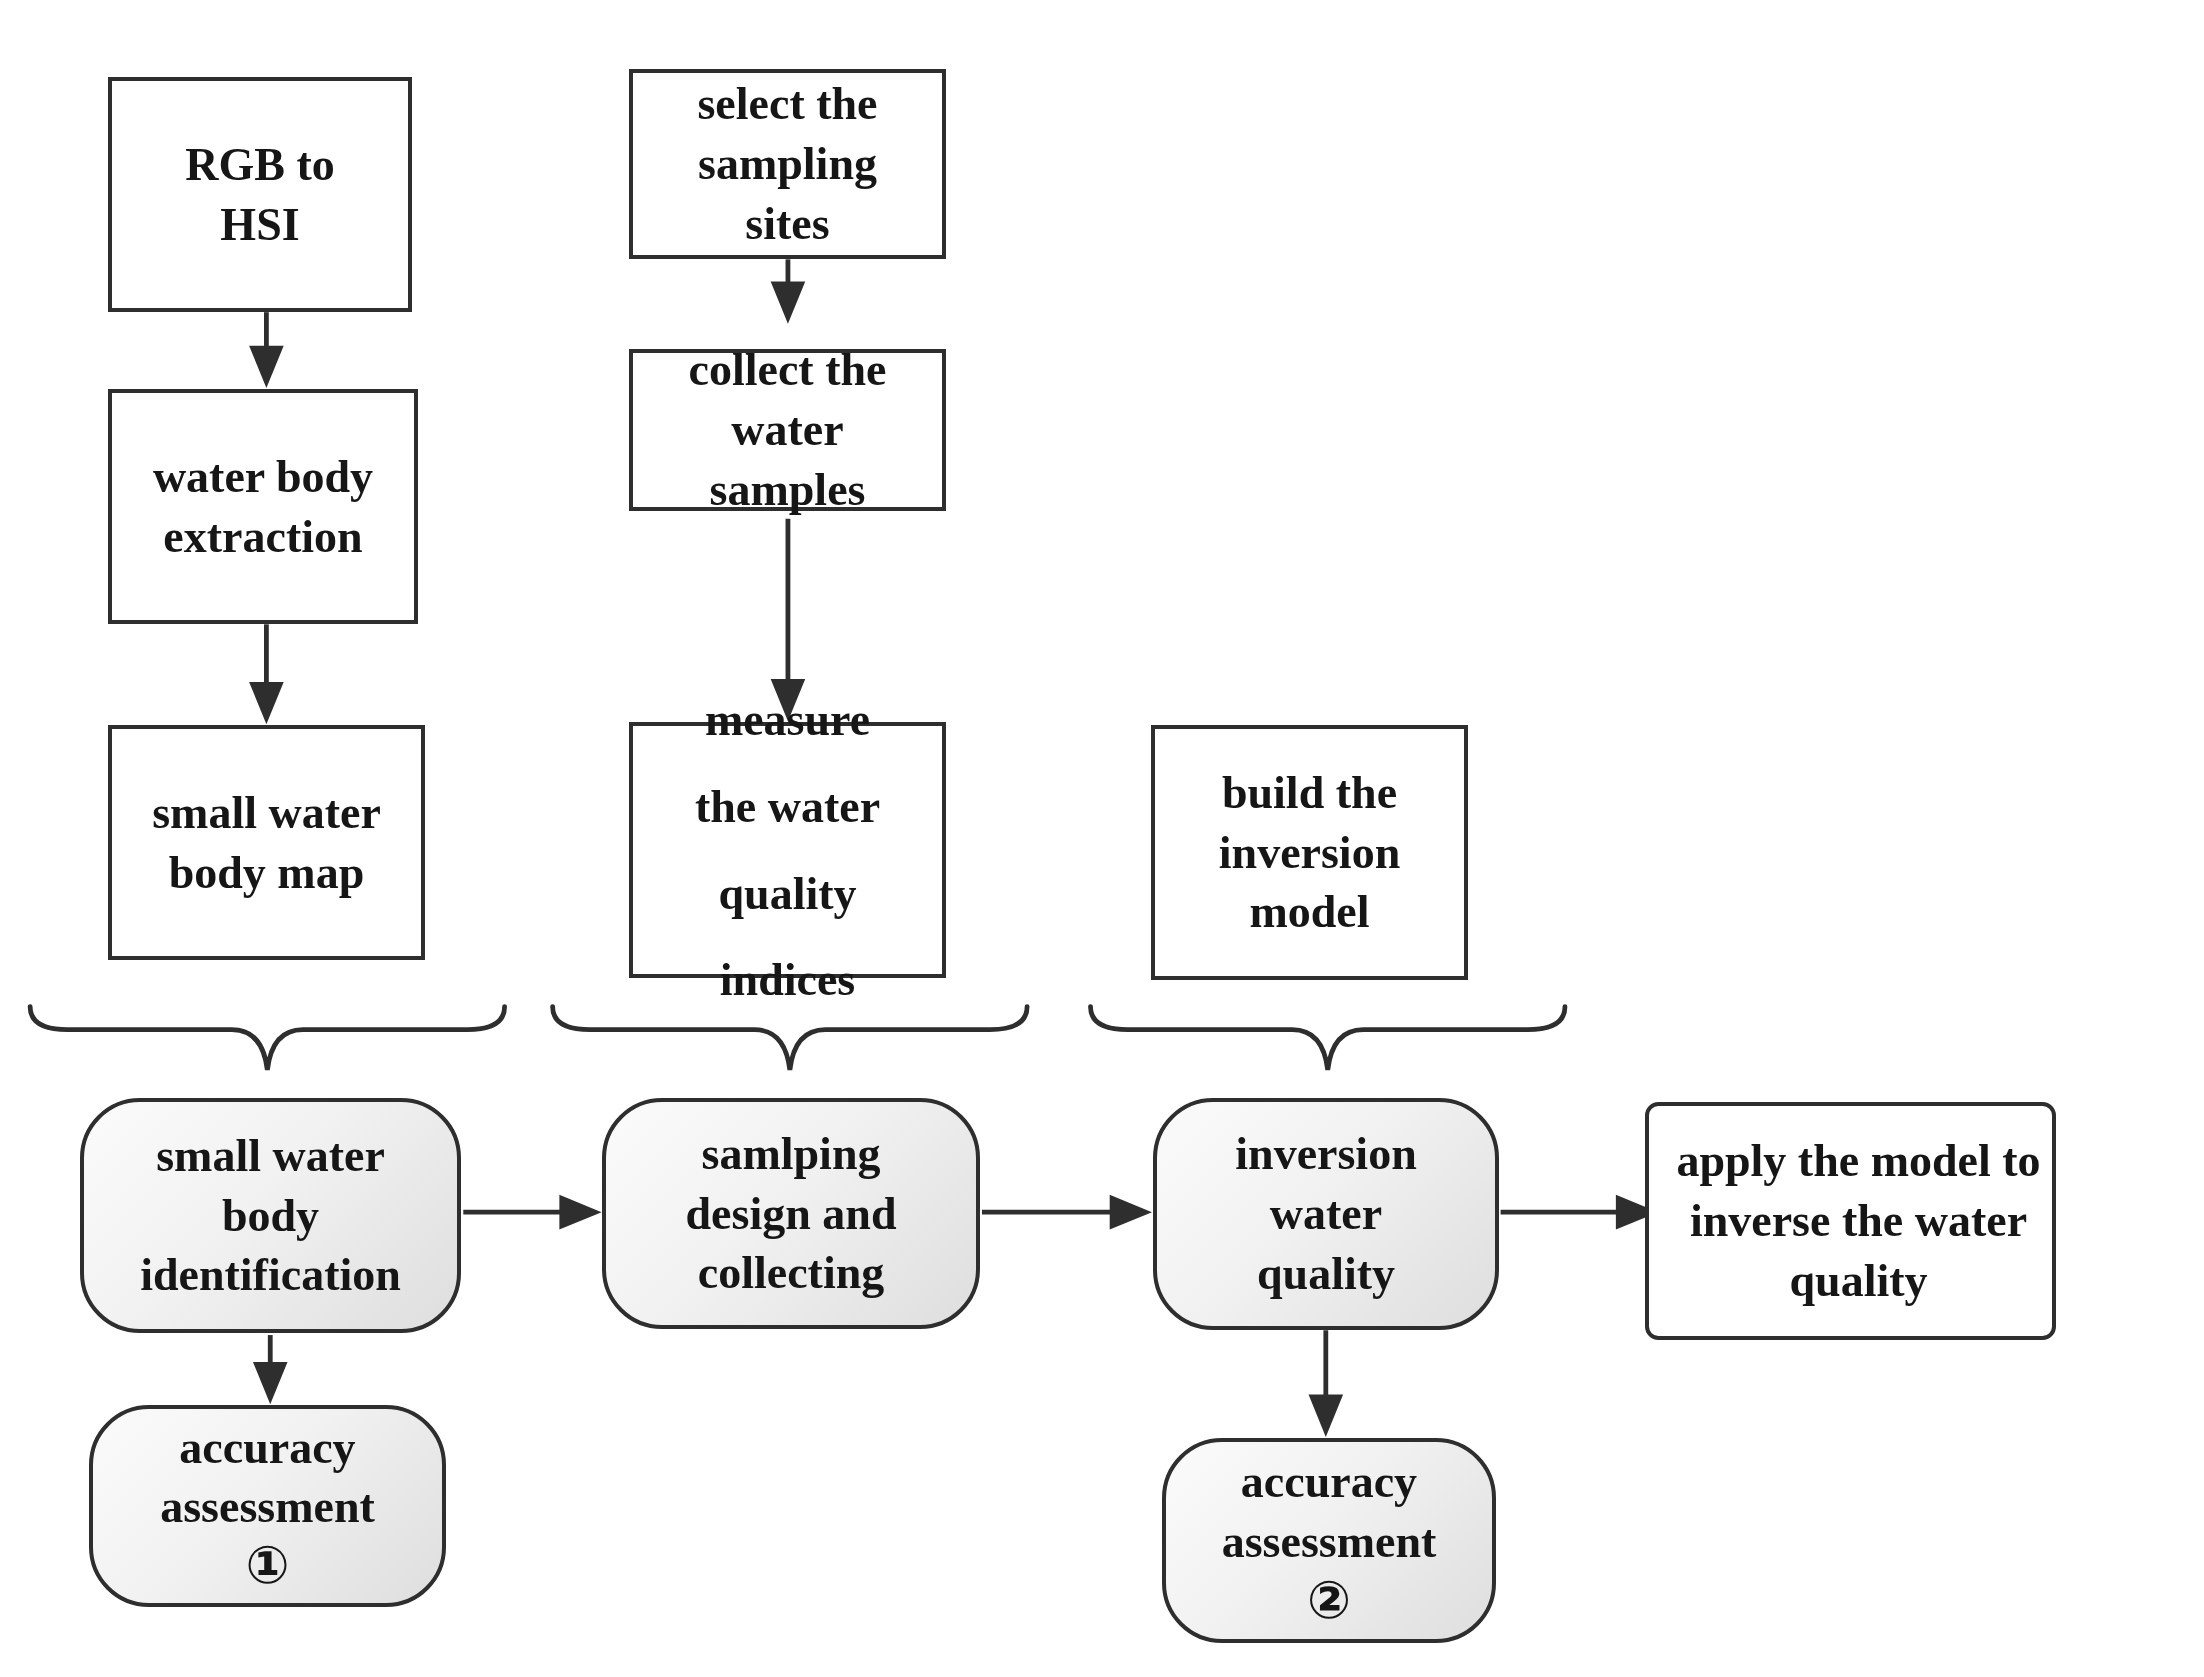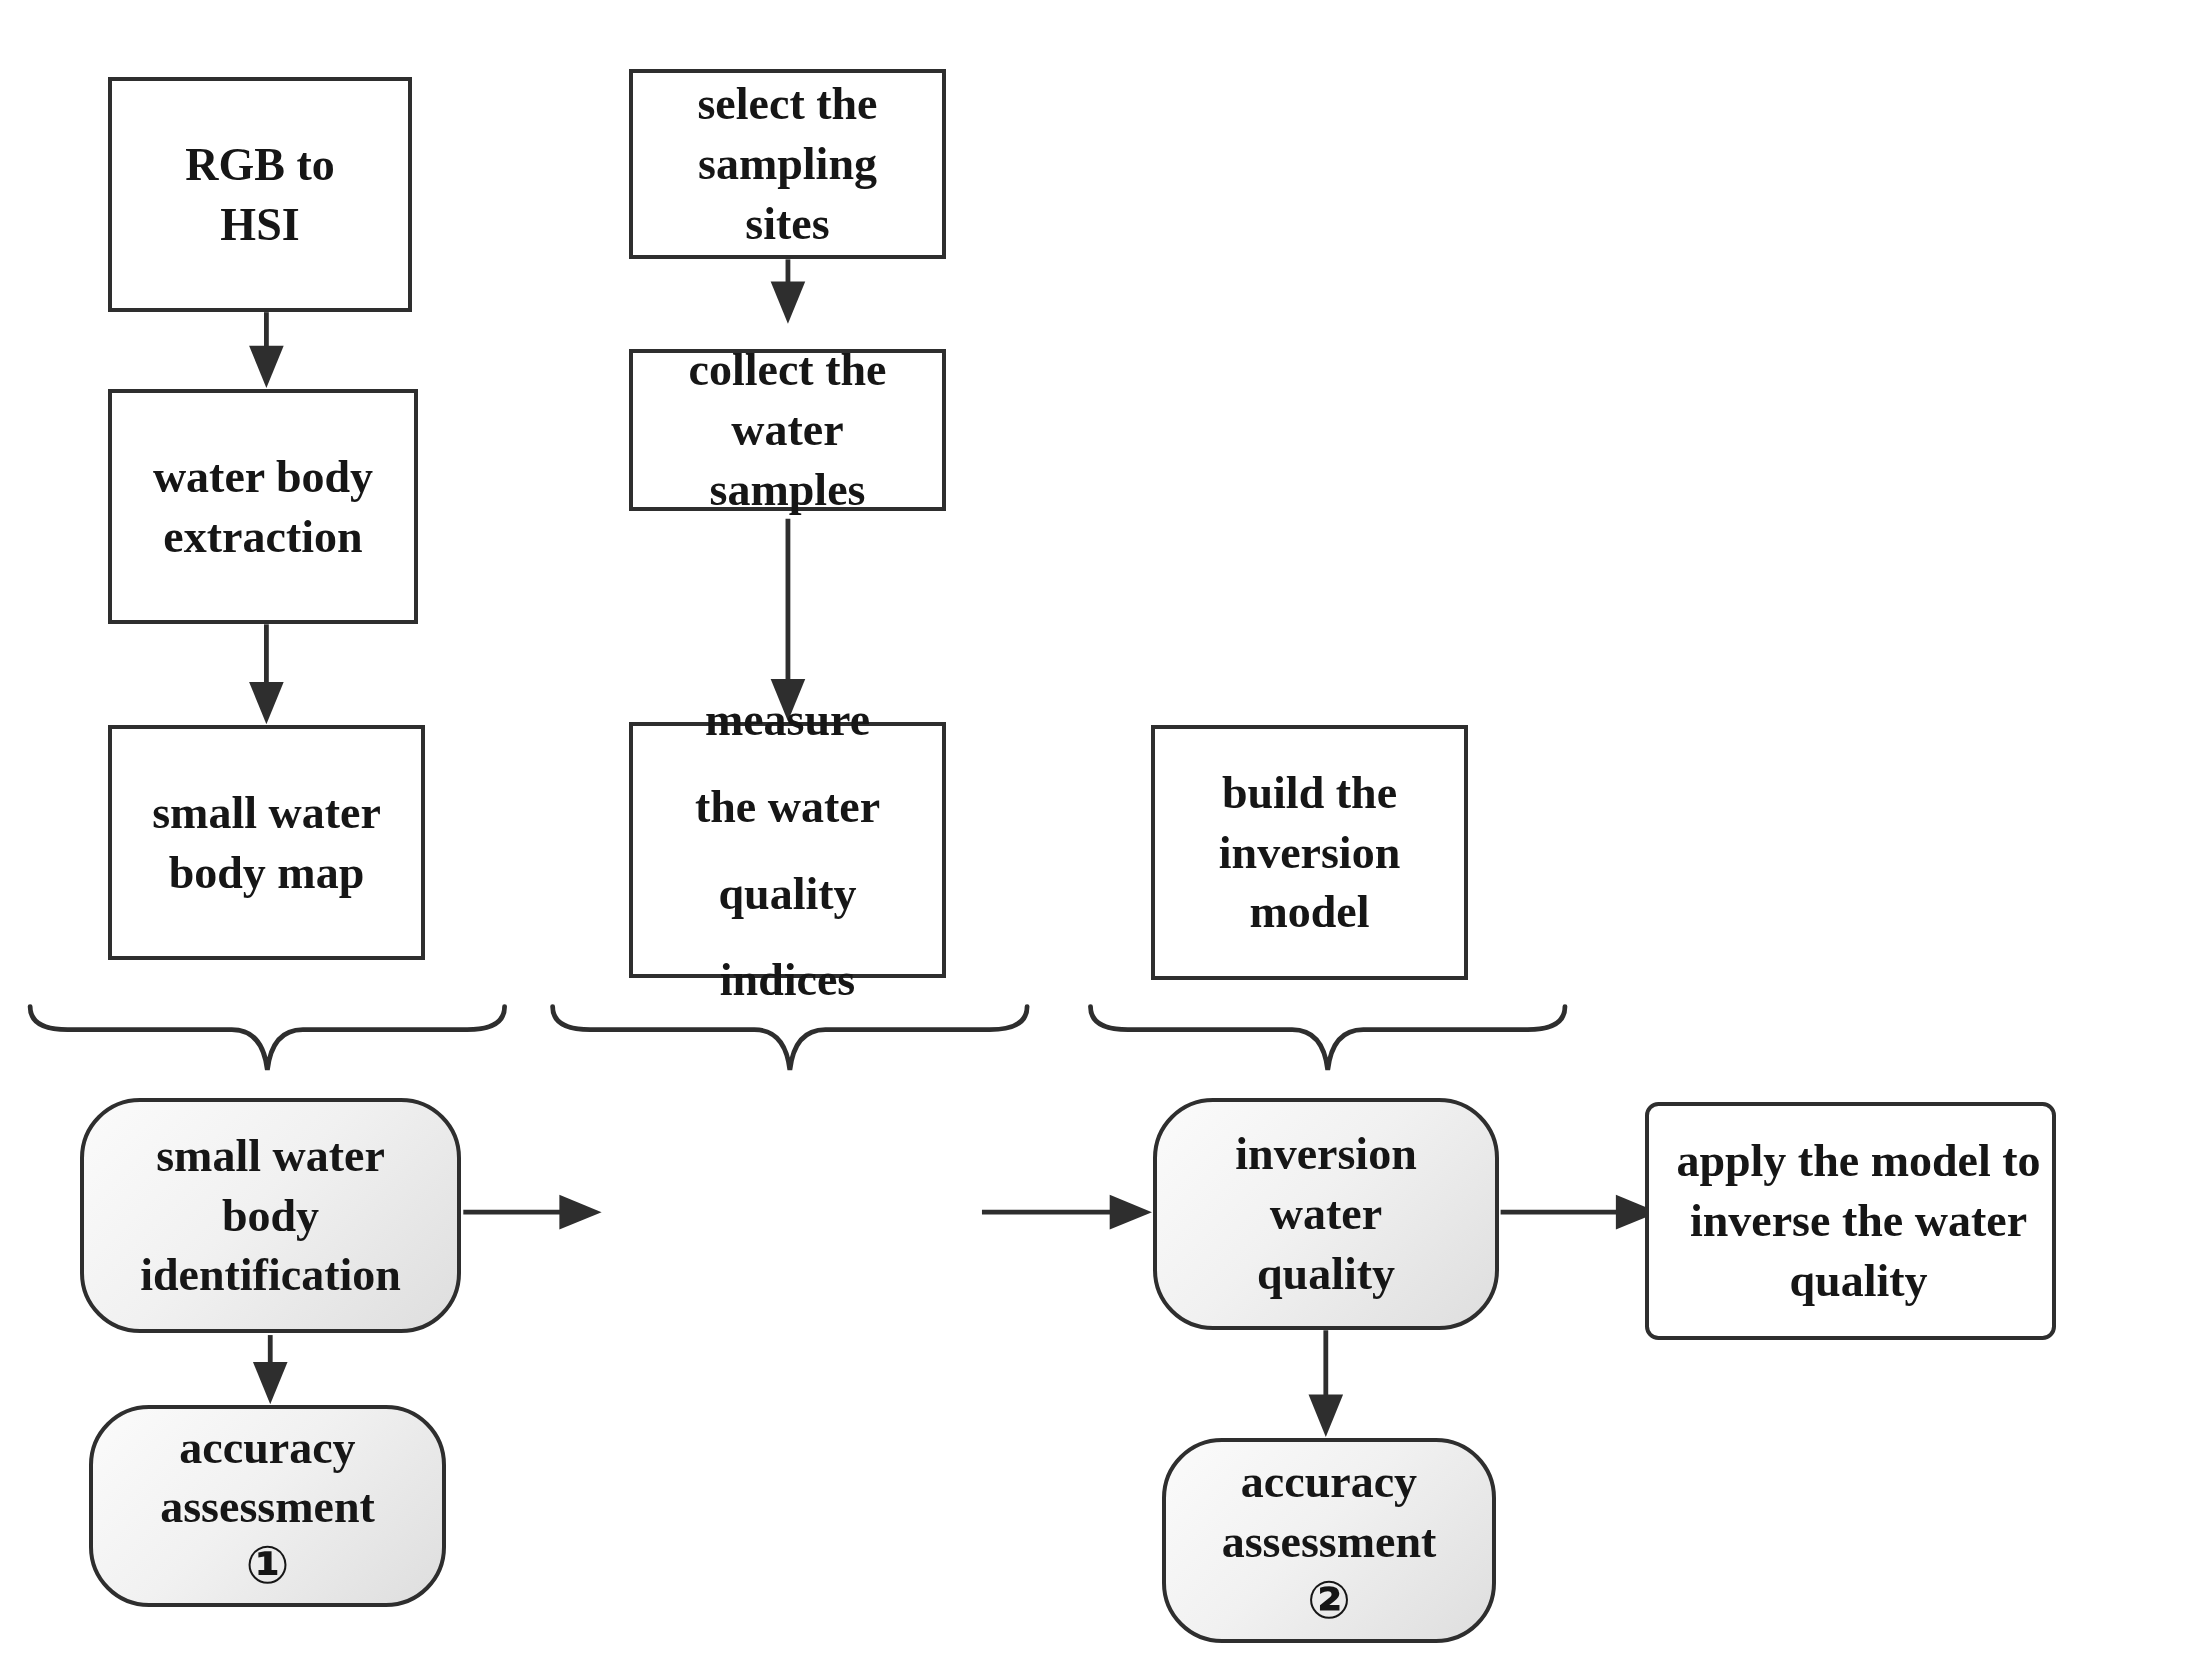--- a/index.html
+++ b/index.html
@@ -138,20 +138,25 @@
     <span>inversion</span>
     <span>model</span>
   </div>
 
   <div class="node pill" style="left:80px; top:1098px; width:381px; height:235px;">
     <span>small water</span>
     <span>body</span>
     <span>identification</span>
   </div>
 
+  <div class="node pill" style="left:602px; top:1098px; width:378px; height:231px;">
+    <span>samlping</span>
+    <span>design and</span>
+    <span>collecting</span>
+  </div>
 
   <div class="node pill" style="left:1153px; top:1098px; width:346px; height:232px;">
     <span>inversion</span>
     <span>water</span>
     <span>quality</span>
   </div>
 
   <div class="node rect-rounded" style="left:1645px; top:1102px; width:411px; height:238px;padding-left:16px;">
     <span>apply the model to</span>
     <span>inverse the water</span>

